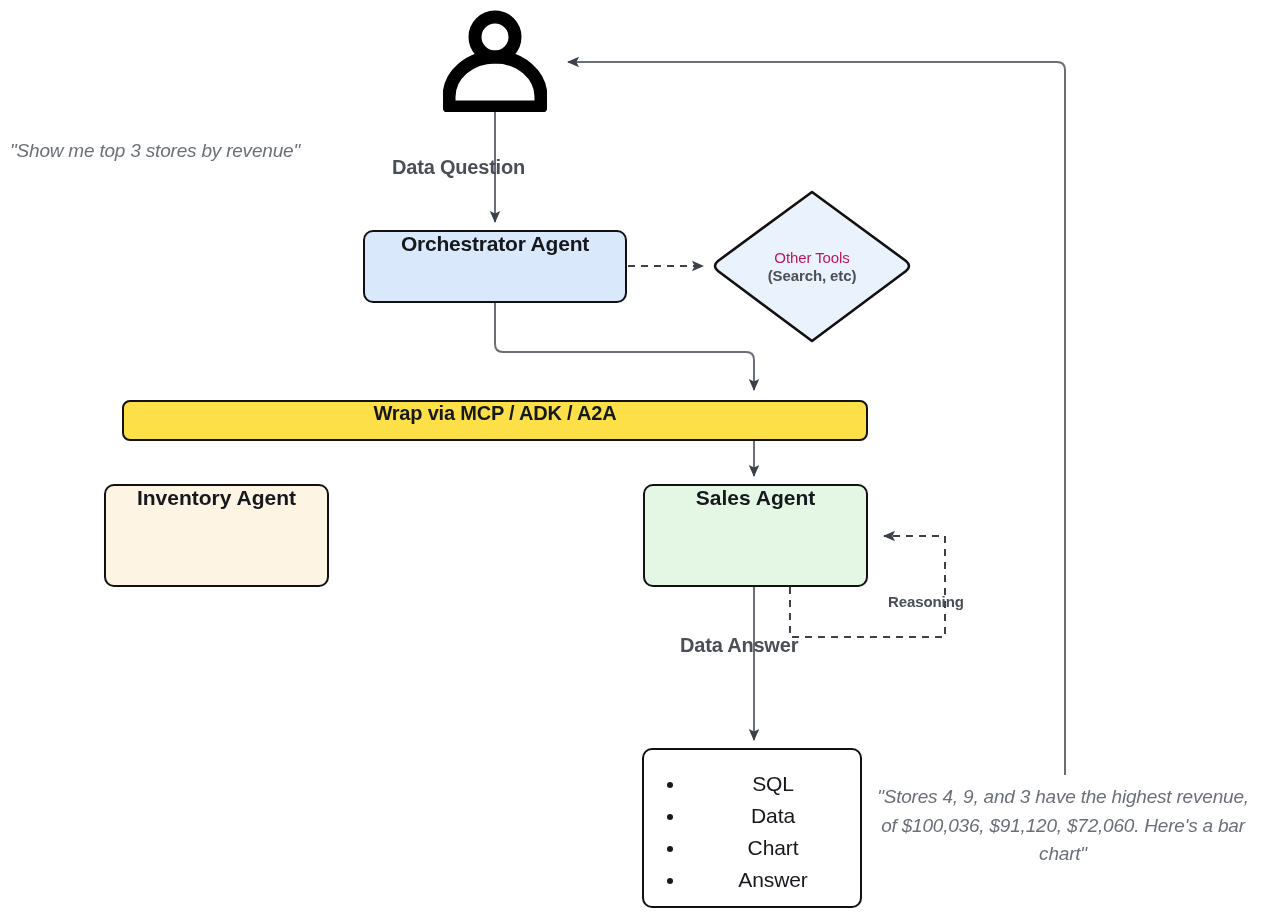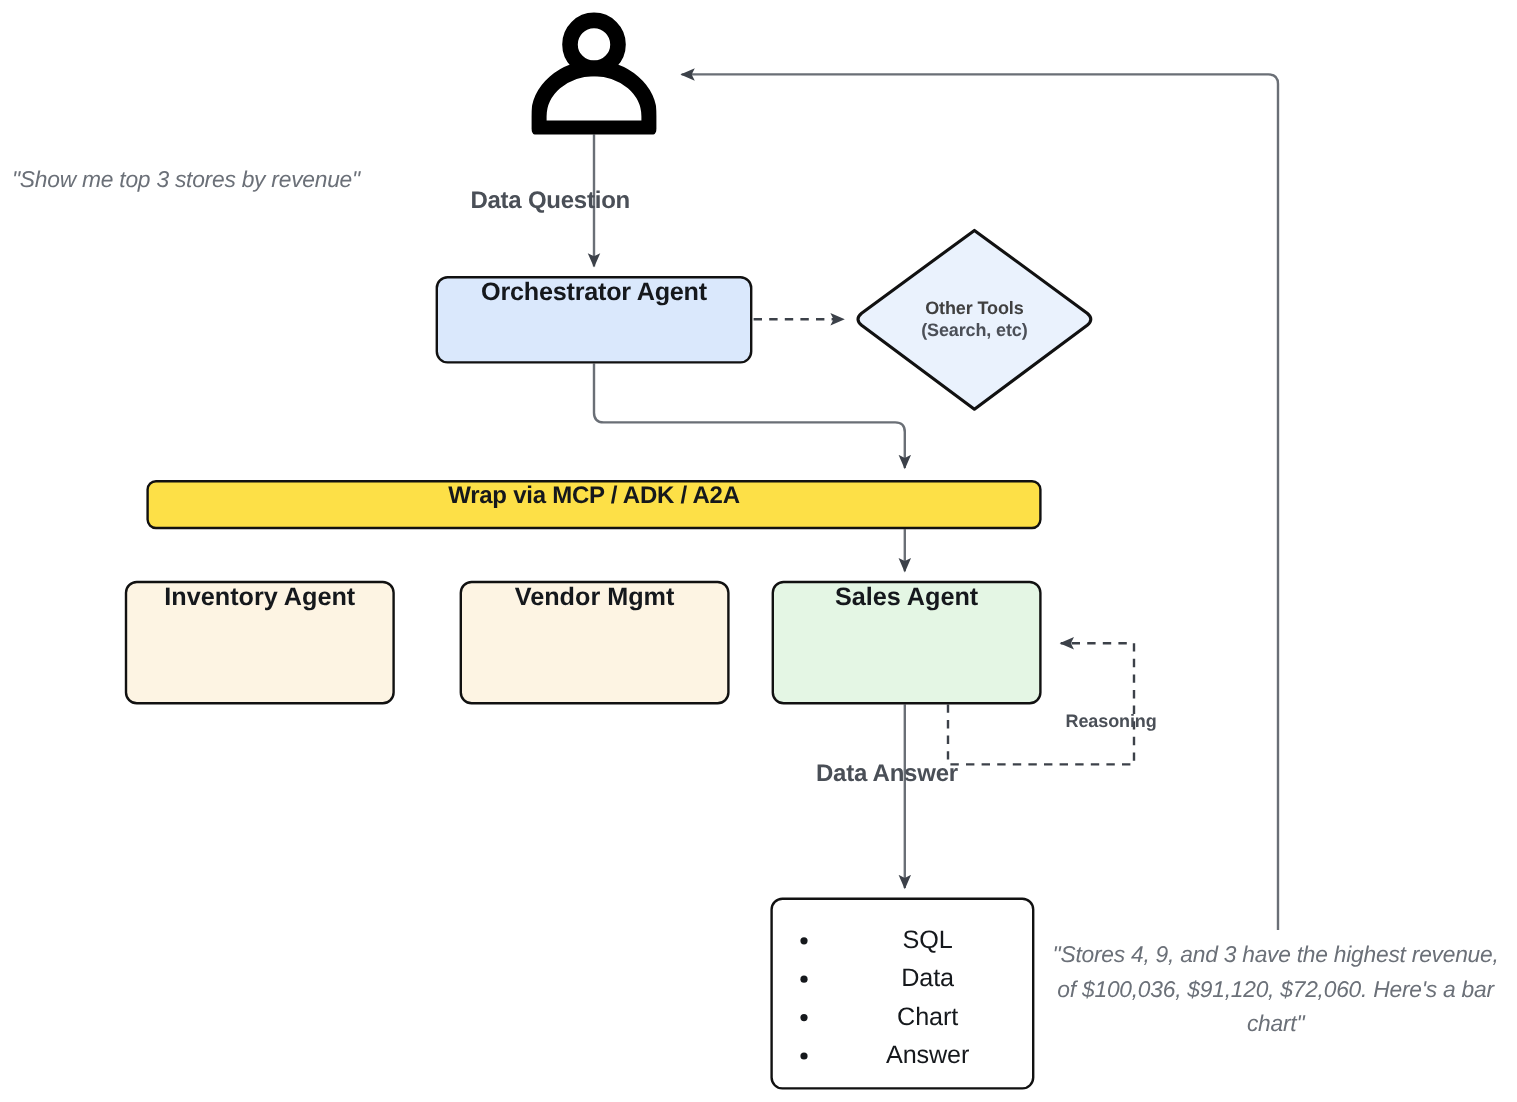--- a/index.html
+++ b/index.html
@@ -120,22 +120,22 @@
   #diamond-label {
     left: 712px;
     top: 236px;
     width: 200px;
     height: 62px;
     flex-direction: column;
     line-height: 1.22;
   }
   #diamond-label .dl-title {
     font-size: 15px;
-    font-weight: bold;
-    color: #404040;
+    font-weight: normal;
+    color: #be185d;
     letter-spacing: -0.1px;
   }
   #diamond-label .dl-sub {
     font-size: 15px;
     font-weight: bold;
     color: #4b4f57;
     letter-spacing: -0.1px;
   }
 
   
@@ -261,23 +261,20 @@
   </div>
 
   <div class="node box" id="mcp-bar">
     <span>Wrap via MCP / ADK / A2A</span>
   </div>
 
   <div class="node box" id="inventory-agent">
     <span>Inventory Agent</span>
   </div>
 
-  <div class="node box" id="vendor-agent">
-    <span>Vendor Mgmt</span>
-  </div>
 
   <div class="node" id="output-box">
     <ul>
       <li>SQL</li>
       <li>Data</li>
       <li>Chart</li>
       <li>Answer</li>
     </ul>
   </div>
 

